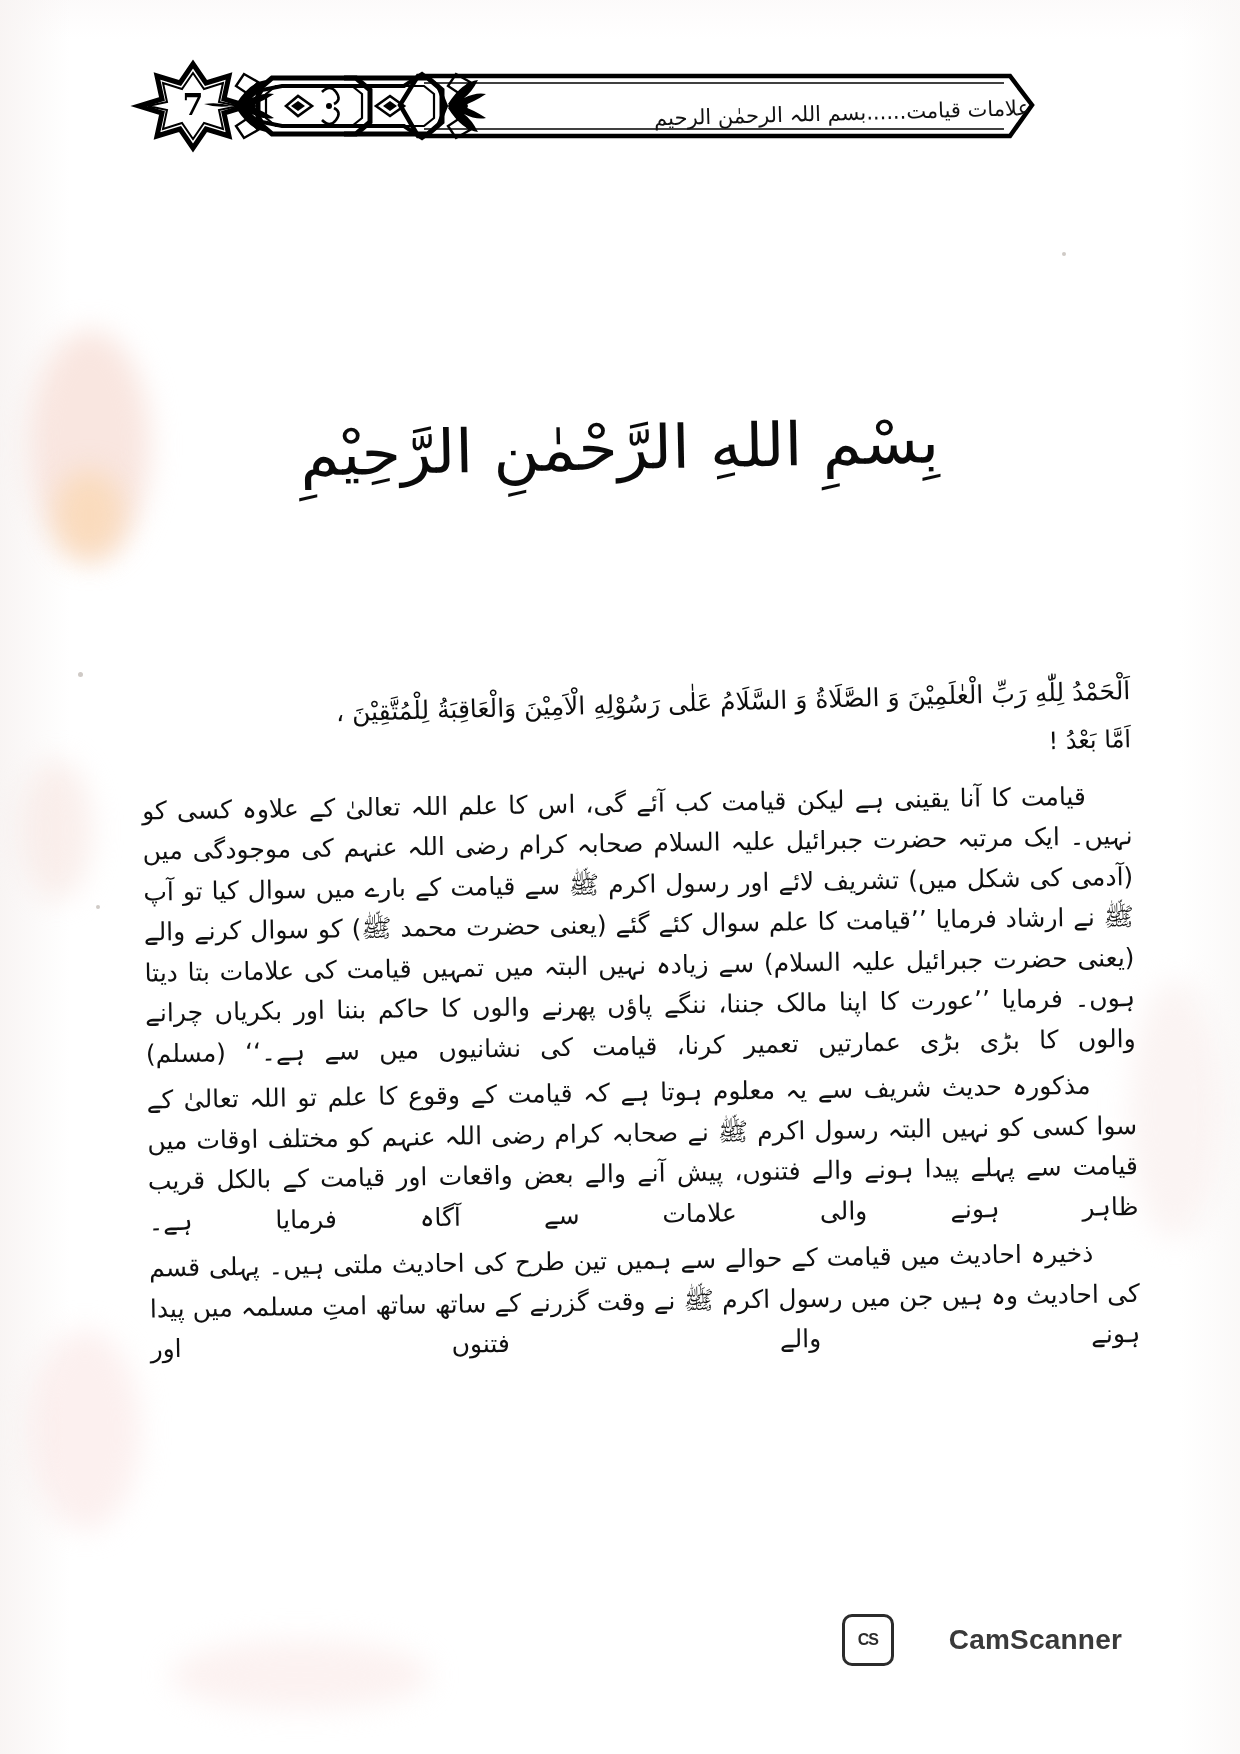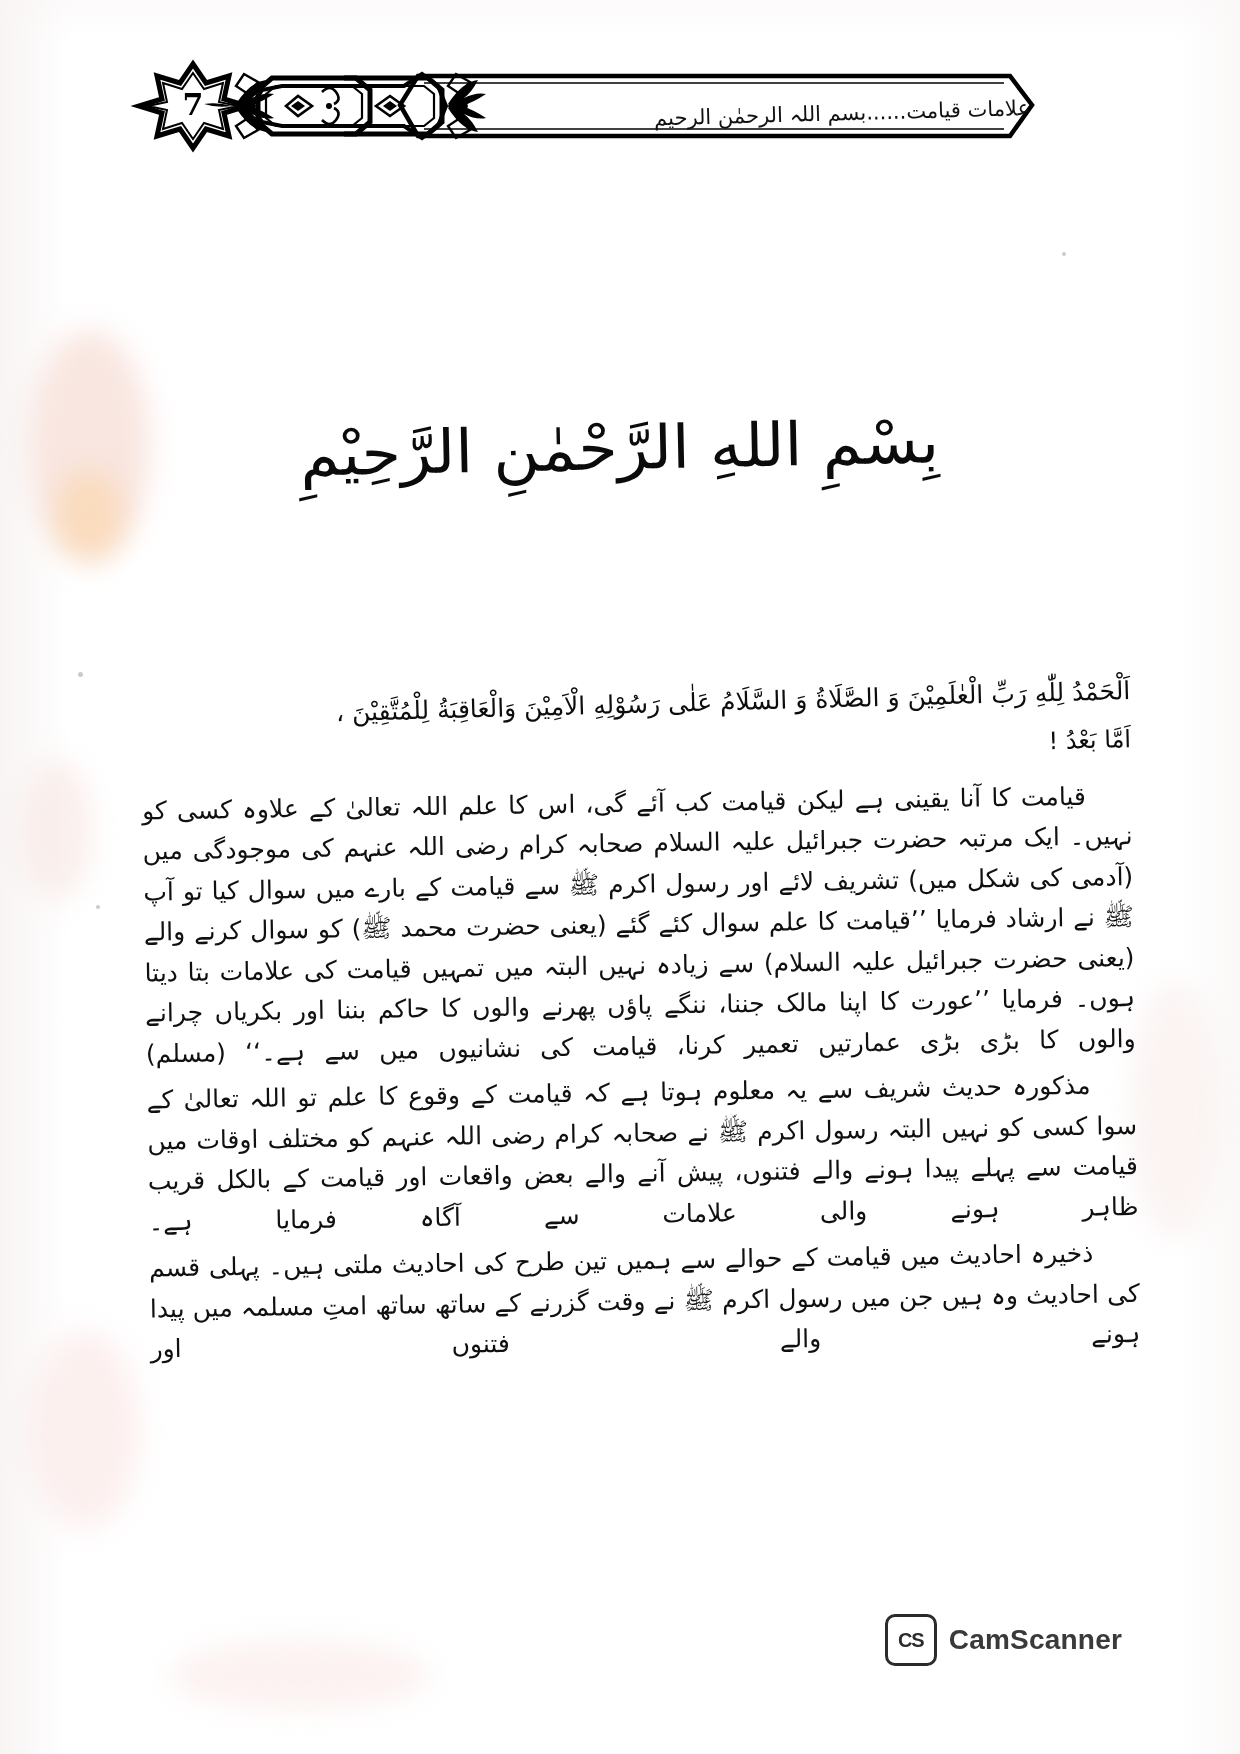--- a/index.html
+++ b/index.html
@@ -159,31 +159,32 @@
   .cs-badge {
     width: 46px;
     height: 46px;
     border-radius: 10px;
     background: #ffffff;
     border: 3px solid #2b2b2b;
     display: flex;
     align-items: center;
     justify-content: center;
     font-family: "Liberation Sans", sans-serif;
-    font-size: 20px;
+    font-size: 16px;
     font-weight: 700;
     letter-spacing: -1px;
     color: #2b2b2b;
   }
   .cs-label {
     font-family: "Liberation Sans", sans-serif;
     font-size: 28px;
     font-weight: 700;
     color: #3a3a3a;
     letter-spacing: 0.2px;
+    margin-left: 43px;
   }
 </style>
 </head>
 <body>
 
 <div class="page">
 
   <div class="scan-blob blob-a"></div>
   <div class="scan-blob blob-b"></div>
   <div class="scan-blob blob-c"></div>

